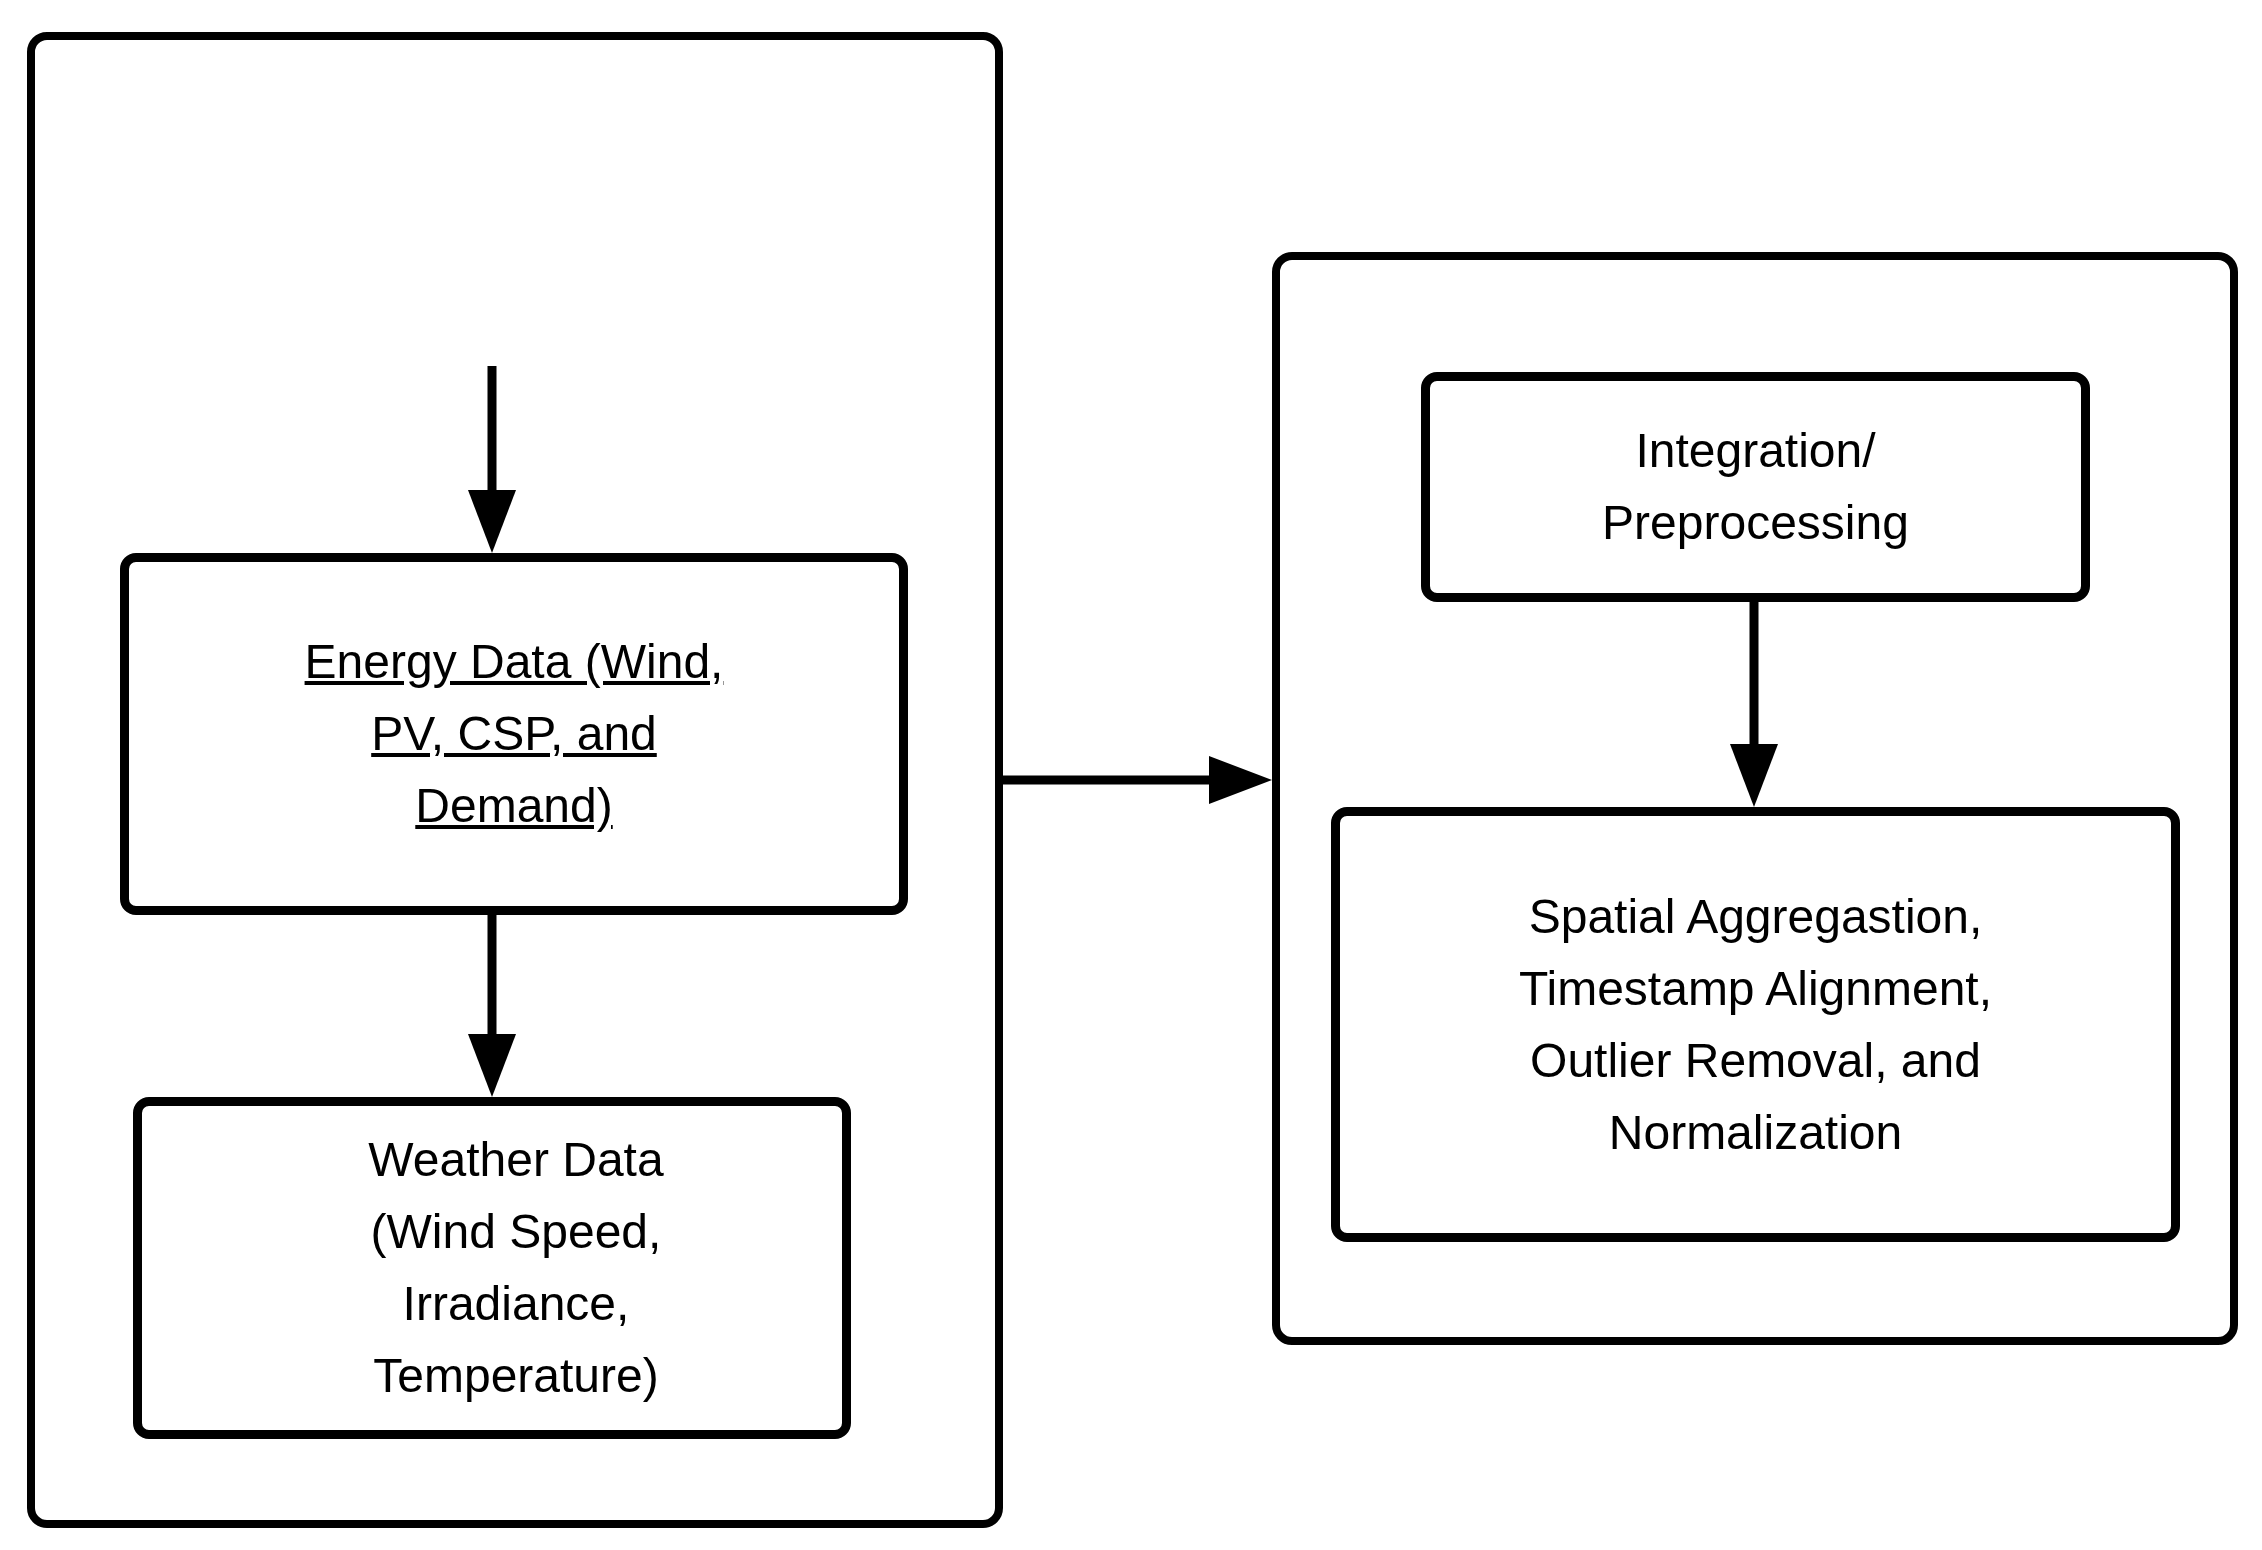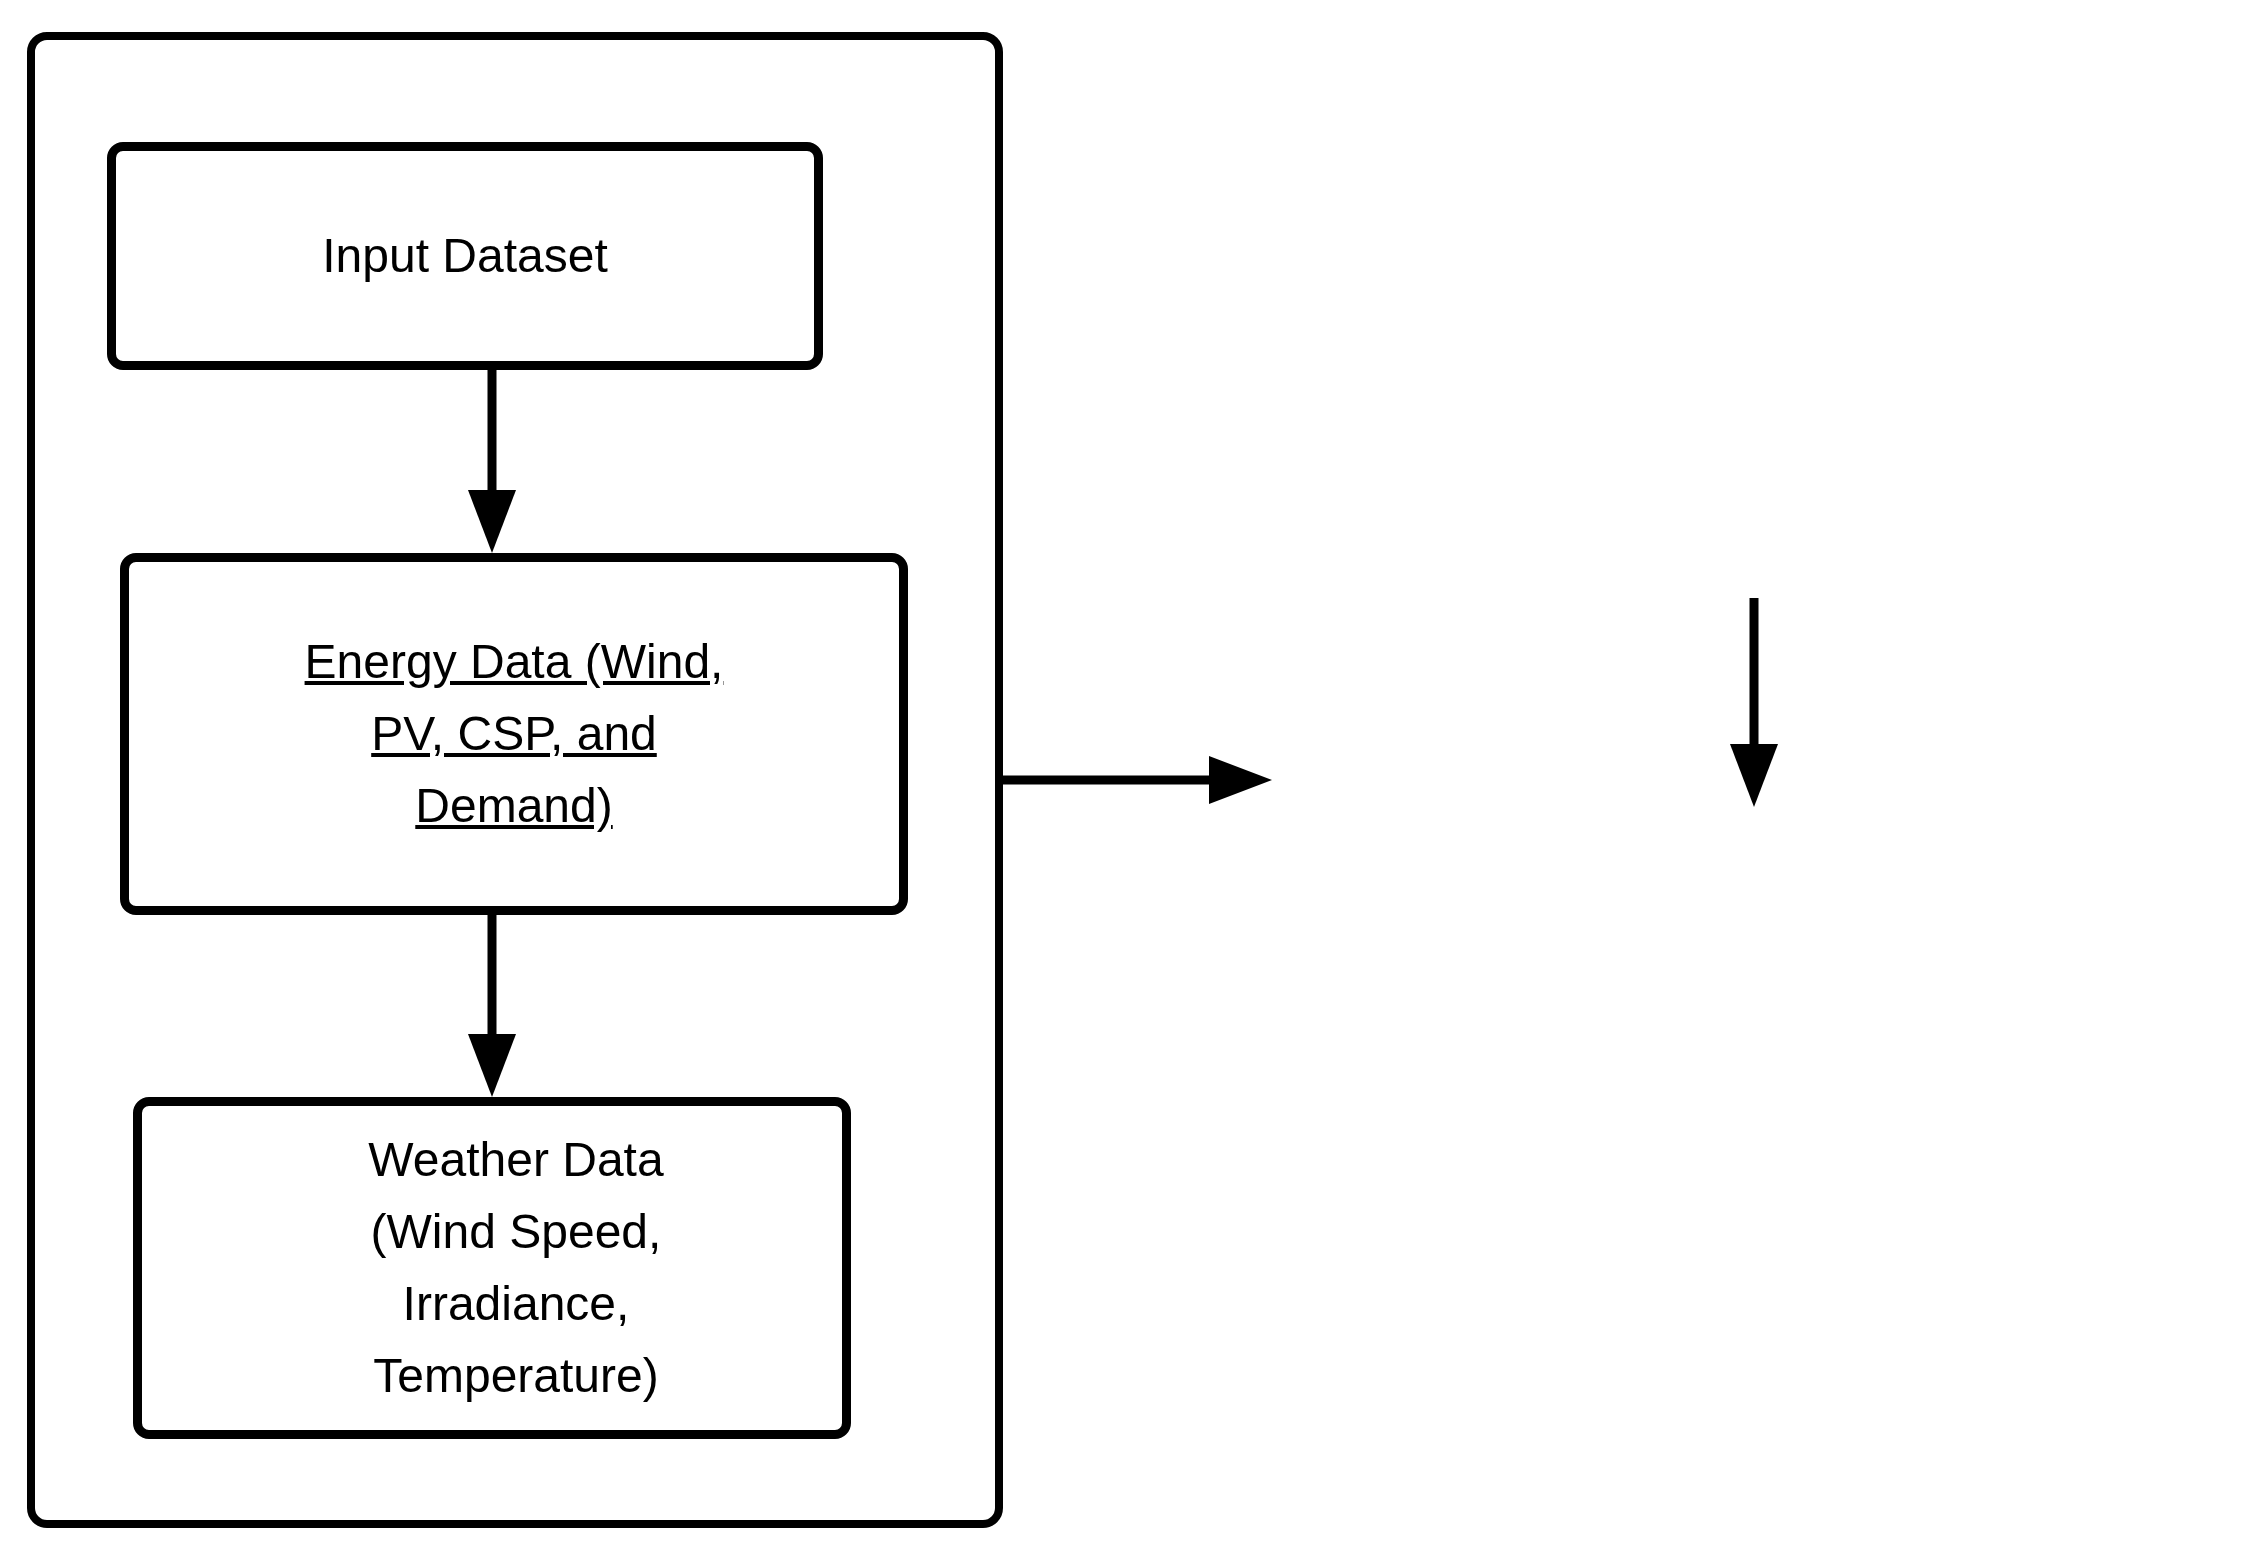--- a/index.html
+++ b/index.html
@@ -54,36 +54,45 @@
     fill: #000000;
     stroke: none;
   }
 </style>
 </head>
 <body>
 
 <div id="page">
 
   <div class="group-box" style="left:27px; top:32px; width:976px; height:1496px;">
-    <div class="node" style="left:72px; top:102px; width:716px; height:228px;">
-      <span class="node-label">Input Dataset</span>
-    </div>
     <div class="node" style="left:85px; top:513px; width:788px; height:362px;text-decoration:underline;">
       <span class="node-label">Energy Data (Wind,
 PV, CSP, and
 Demand)</span>
     </div>
     <div class="node" style="left:98px; top:1057px; width:718px; height:342px;padding-left:48px;">
       <span class="node-label">Weather Data
 (Wind Speed,
 Irradiance,
 Temperature)</span>
     </div>
   </div>
 
+  <div class="group-box" style="left:1272px; top:252px; width:966px; height:1093px;">
+    <div class="node" style="left:141px; top:112px; width:669px; height:230px;">
+      <span class="node-label">Integration/
+Preprocessing</span>
+    </div>
+    <div class="node" style="left:51px; top:547px; width:849px; height:435px;">
+      <span class="node-label">Spatial Aggregastion,
+Timestamp Alignment,
+Outlier Removal, and
+Normalization</span>
+    </div>
+  </div>
 
   <svg id="arrows-layer" width="2262" height="1550" viewBox="0 0 2262 1550">
     <g>
       <line x1="492" y1="366" x2="492" y2="496"></line>
       <polygon points="492,553 468,490 516,490"></polygon>
     </g>
     <g>
       <line x1="492" y1="910" x2="492" y2="1040"></line>
       <polygon points="492,1097 468,1034 516,1034"></polygon>
     </g>

